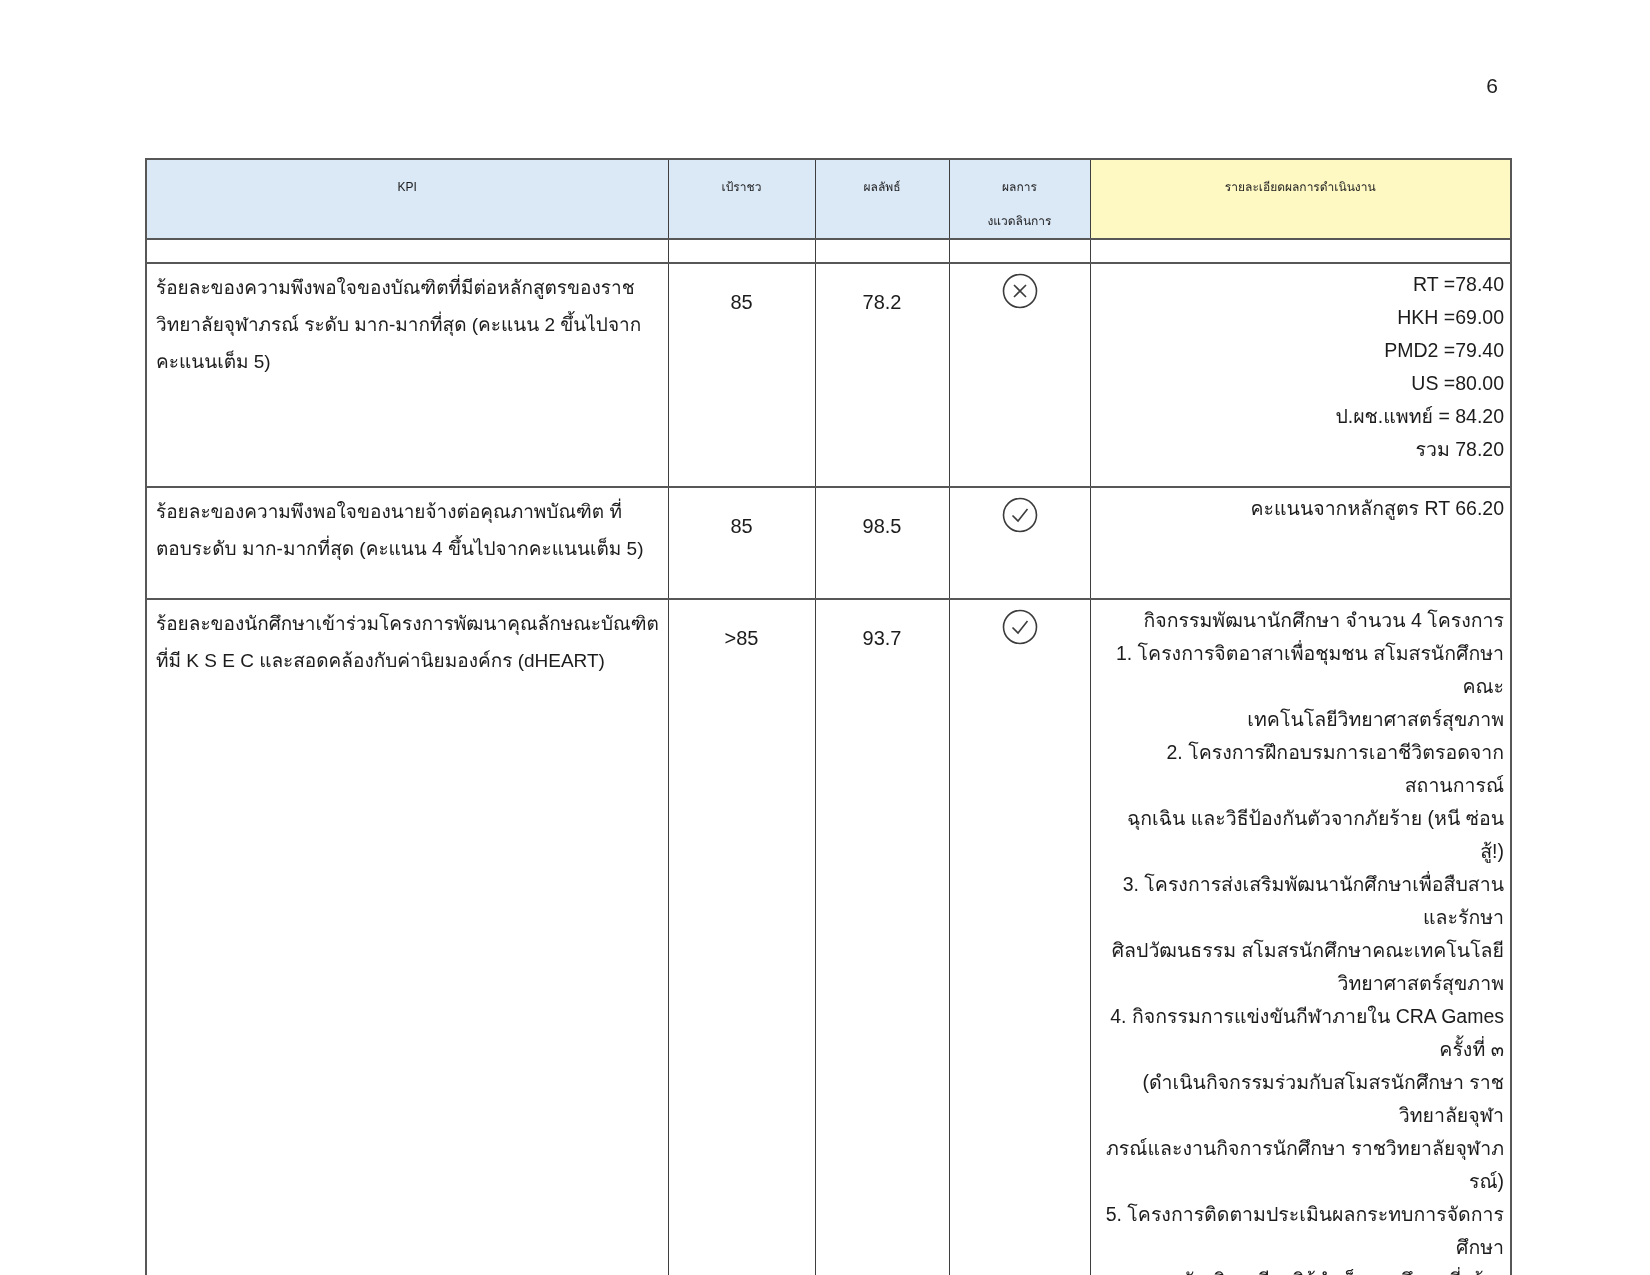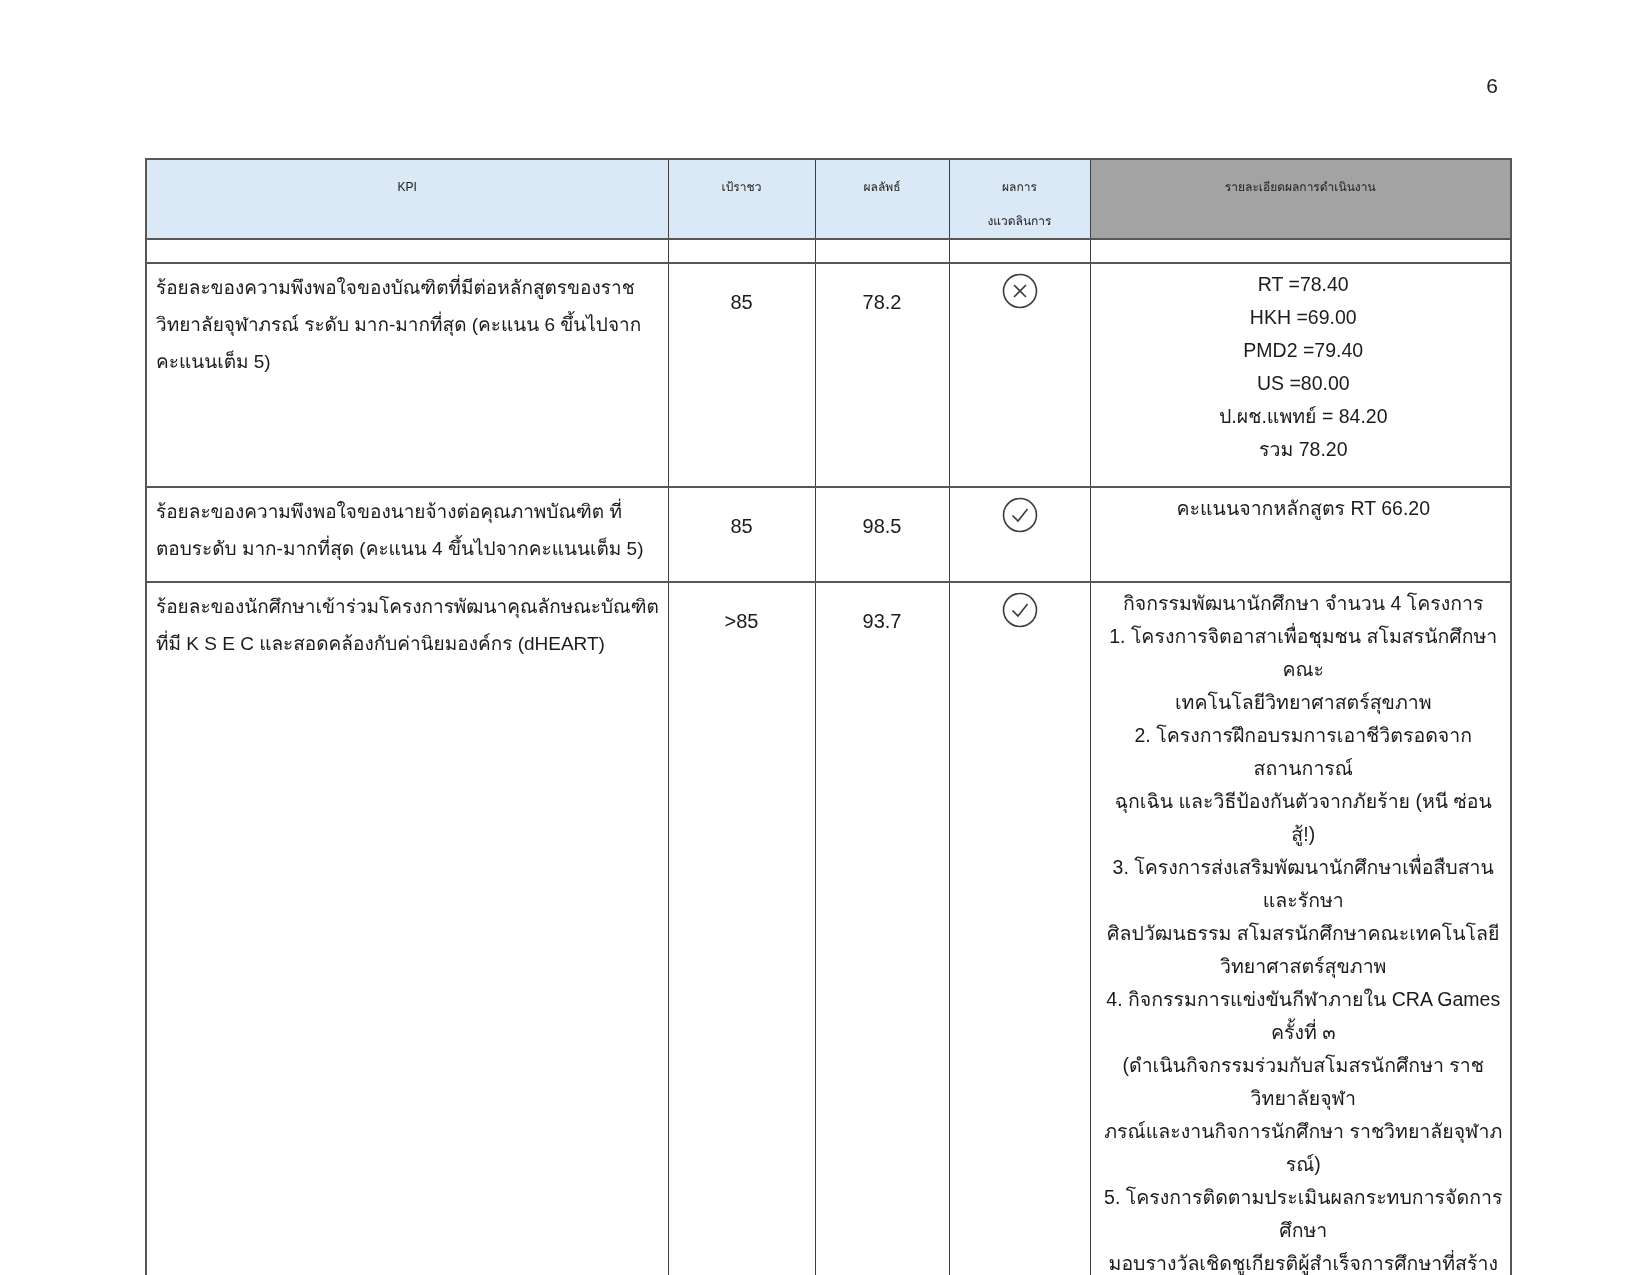--- a/index.html
+++ b/index.html
@@ -20,31 +20,31 @@
     border-left:1px solid #3f3f3f;border-right:1px solid #3f3f3f;
     border-top:2px solid #575757;border-bottom:2px solid #575757;
     vertical-align:top;padding:0;box-sizing:border-box;
     font-weight:normal;
   }
   .kpi-table th{
     background:#dbe8f6;
     font-size:12px;line-height:34px;text-align:center;
     padding-top:10px;white-space:pre-line;
   }
-  .kpi-table th.col-details{background:#a3a3a3;margin-left:26px;}
+  .kpi-table th.col-details{background:#fef9c3;margin-left:26px;}
   td.cell-kpi{
     font-size:19px;line-height:37px;text-align:left;
     padding:5px 8px 0 9px;white-space:pre-line;
   }
   td.cell-num{
     font-size:20px;text-align:center;padding-top:26px;line-height:24px;
   }
   td.cell-status{text-align:center;padding-top:8px;}
   td.cell-details{
-    font-size:19.5px;line-height:33px;text-align:center;
+    font-size:19.5px;line-height:33px;text-align:right;
     padding:4px 6px 0 12px;white-space:pre-line;
   }
   tr.empty-row td{height:24px;}
   .status-icon{display:none;margin:0 auto;}
   .status-icon.show{display:inline-block;}
   .status-icon svg{display:block;}
 </style>
 </head>
 <body>
 
@@ -71,42 +71,42 @@
   <tr class="empty-row">
     <td></td>
     <td></td>
     <td></td>
     <td></td>
     <td></td>
   </tr>
 
   <tr style="height:224px;">
     <td class="cell-kpi">ร้อยละของความพึงพอใจของบัณฑิตที่มีต่อหลักสูตรของราช
-วิทยาลัยจุฬาภรณ์ ระดับ มาก-มากที่สุด (คะแนน 6 ขึ้นไปจาก
+วิทยาลัยจุฬาภรณ์ ระดับ มาก-มากที่สุด (คะแนน 2 ขึ้นไปจาก
 คะแนนเต็ม 5)</td>
     <td class="cell-num">85</td>
     <td class="cell-num">78.2</td>
     <td class="cell-status">
       <span class="status-icon icon-fail show">
         <svg width="38" height="38" viewBox="0 0 38 38">
               <circle cx="19" cy="19" r="16.5" fill="none" stroke="#3c3c3c" stroke-width="1.6"></circle>
               <path d="M13 13 L25 25 M25 13 L13 25" fill="none" stroke="#3c3c3c" stroke-width="1.6"></path>
             </svg>
       </span>
       
     </td>
     <td class="cell-details">RT =78.40
 HKH =69.00
 PMD2 =79.40
 US =80.00
 ป.ผช.แพทย์ = 84.20
 รวม 78.20</td>
   </tr>
 
-  <tr style="height:95px;">
+  <tr style="height:112px;">
     <td class="cell-kpi">ร้อยละของความพึงพอใจของนายจ้างต่อคุณภาพบัณฑิต ที่
 ตอบระดับ มาก-มากที่สุด (คะแนน 4 ขึ้นไปจากคะแนนเต็ม 5)</td>
     <td class="cell-num">85</td>
     <td class="cell-num">98.5</td>
     <td class="cell-status">
       
       <span class="status-icon icon-pass show">
         <svg width="38" height="38" viewBox="0 0 38 38">
               <circle cx="19" cy="19" r="16.5" fill="none" stroke="#3c3c3c" stroke-width="1.6"></circle>
               <path d="M11.5 19.5 L17 25 L26.5 13" fill="none" stroke="#3c3c3c" stroke-width="1.6"></path>

